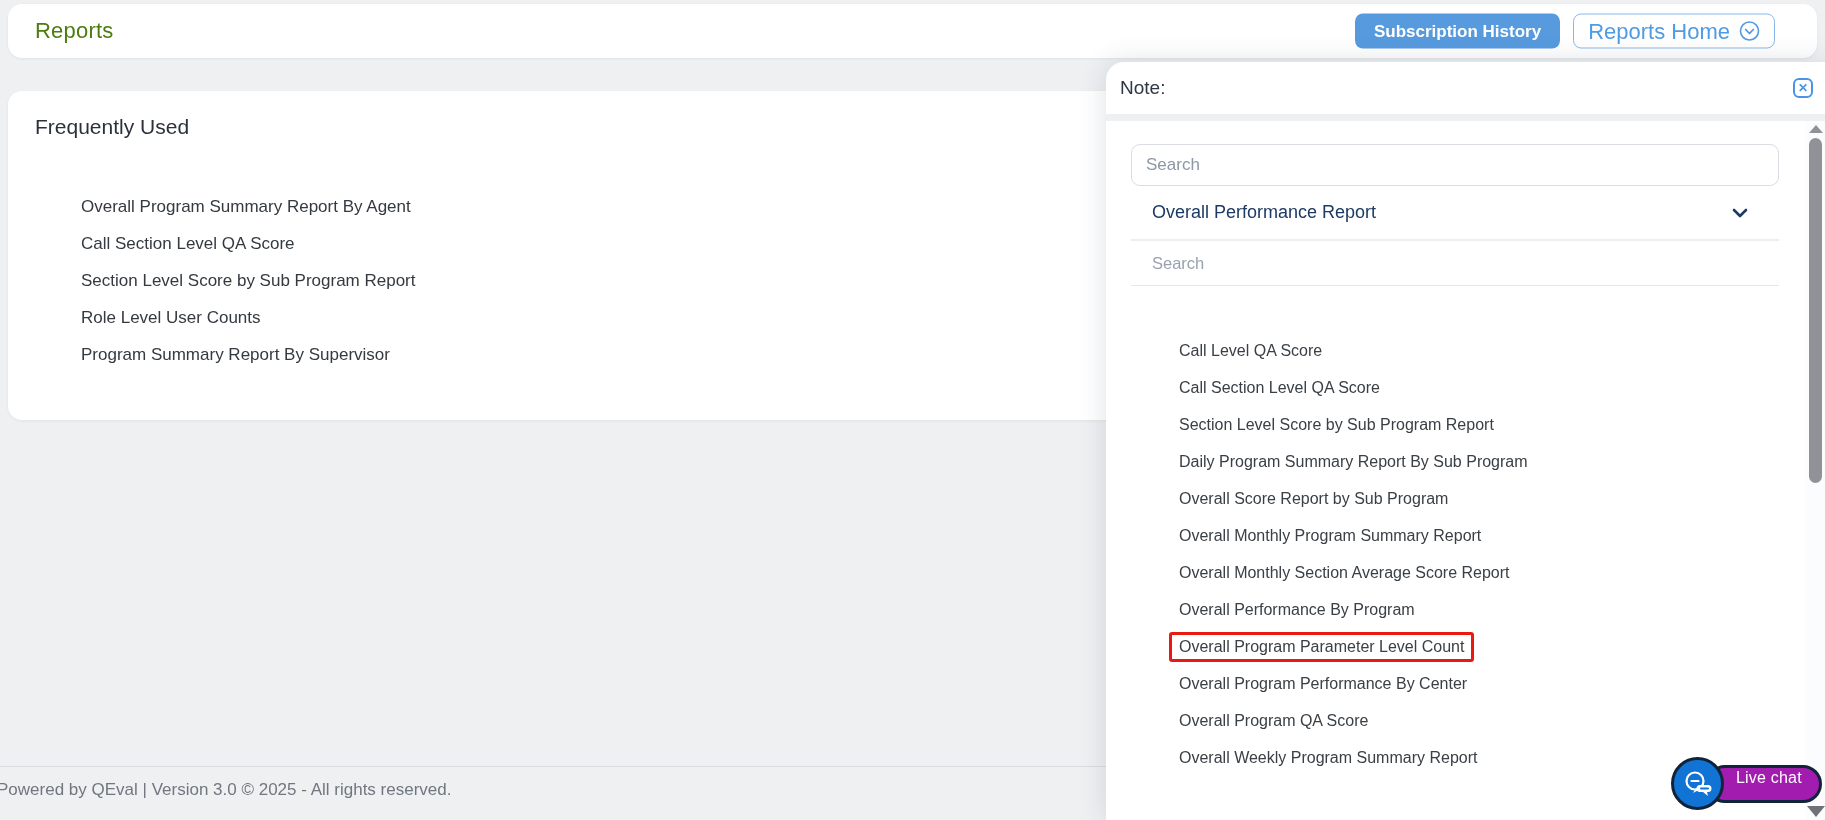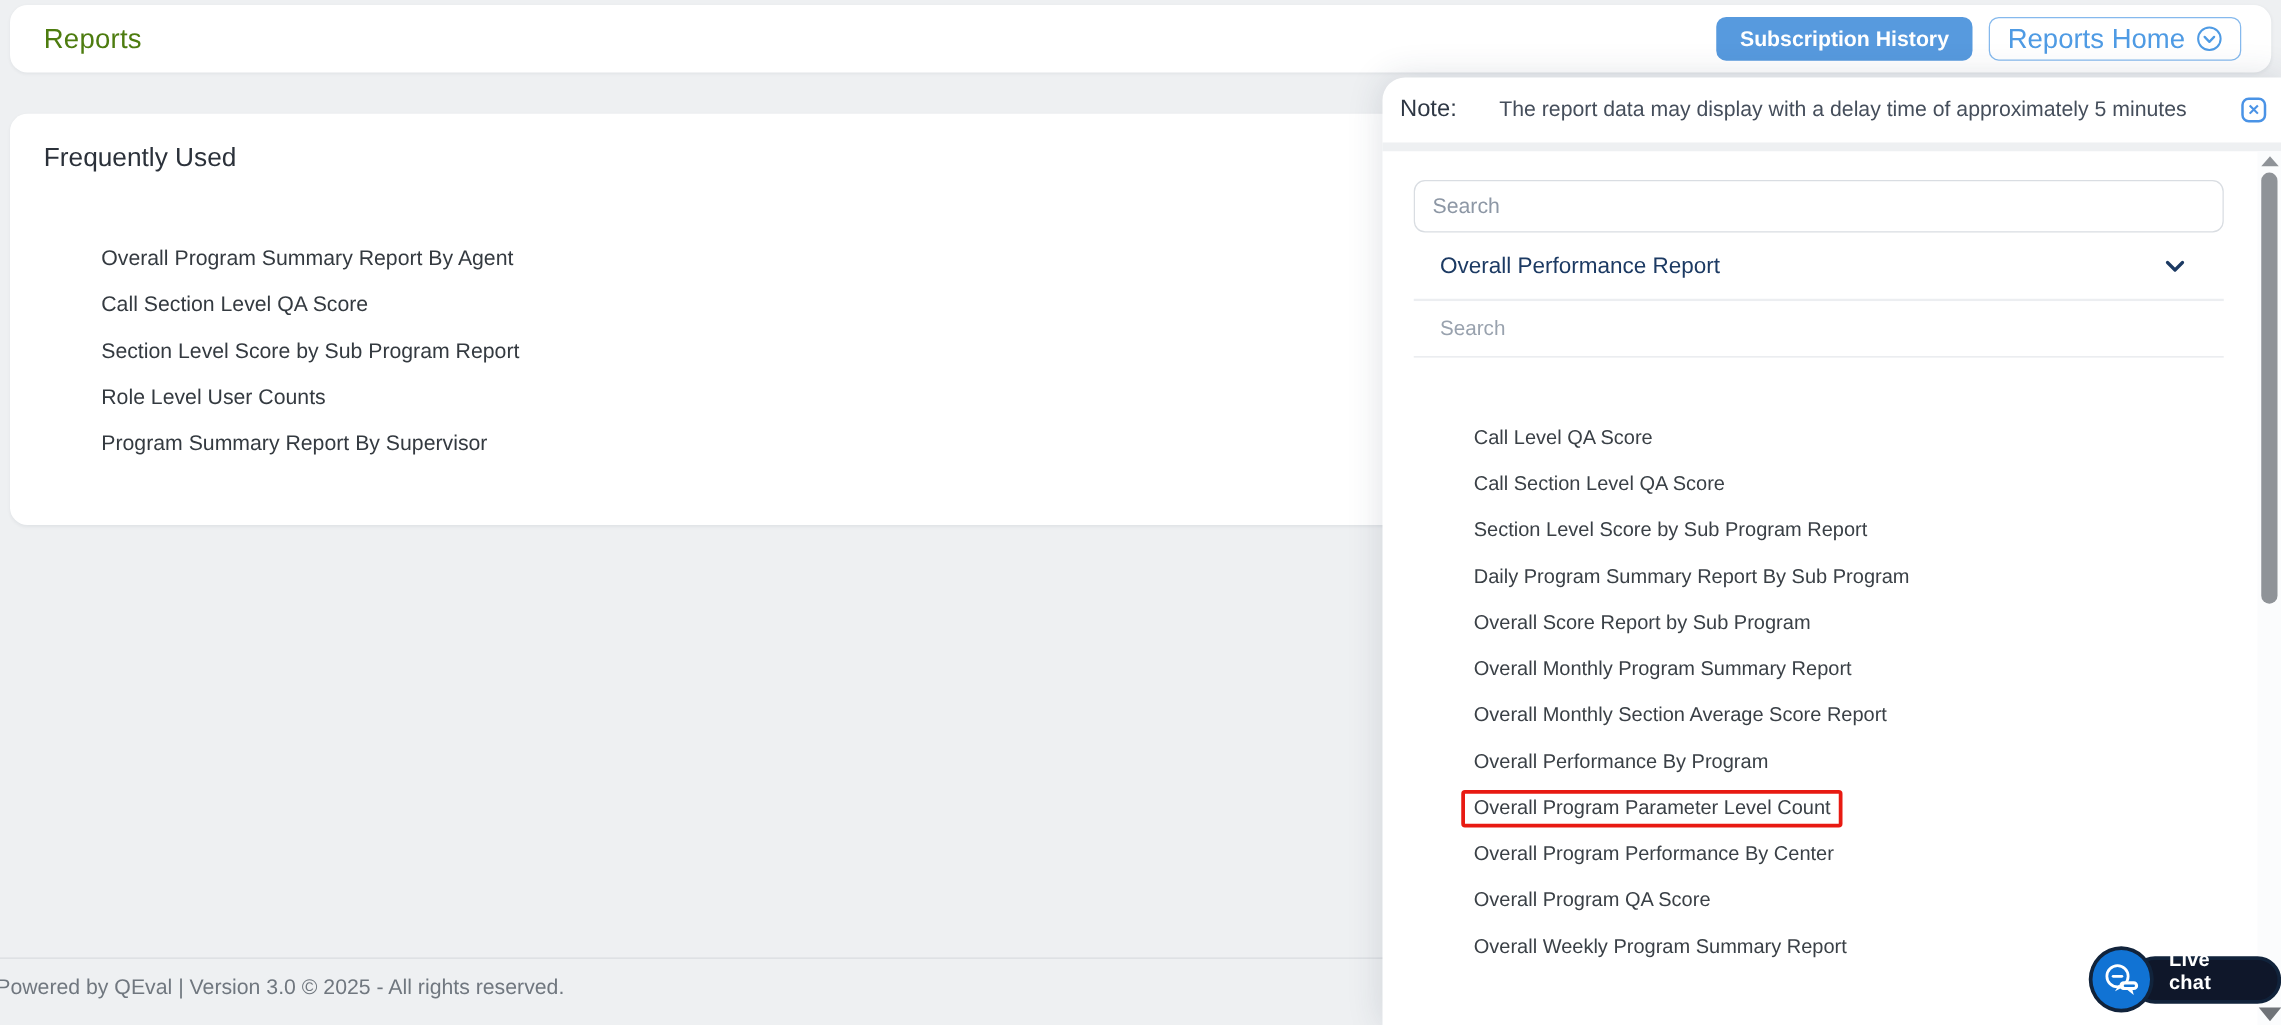--- a/index.html
+++ b/index.html
@@ -16,21 +16,21 @@
     position:absolute; left:8px; top:4px; width:1809px; height:54px;
     background:#fff; border-radius:14px;
     box-shadow:0 1px 3px rgba(20,30,50,0.06);
     z-index:2;
   }
   .page-title {
     position:absolute; left:27px; top:50%; transform:translateY(-50%);
     margin:0; font-size:22px; font-weight:400; color:#4d7c0f; letter-spacing:0.2px;
   }
   .header-buttons {
-    position:absolute; right:24px; top:50%; transform:translateY(-50%);
+    position:absolute; right:42px; top:50%; transform:translateY(-50%);
     display:flex; gap:13px; align-items:flex-start;
   }
   .btn-primary {
     height:35px; padding:0 19px; border:none; border-radius:8px;
     background:#579ade; color:#fff; font-size:17px; font-weight:600;
     font-family:"Liberation Sans", sans-serif;
   }
   .btn-outline {
     height:35px; padding:0 14px; border:1.5px solid #85b9ed; border-radius:8px;
     background:#fff; color:#4f9be4; font-size:22px; font-weight:500;
@@ -145,24 +145,24 @@
     position:absolute; left:1671px; top:757px; z-index:10;
     display:flex; align-items:center;
   }
   .chat-badge {
     width:53px; height:53px; border-radius:50%;
     background:#1173d4; border:3px solid #11233b;
     display:flex; align-items:center; justify-content:center;
     position:relative; z-index:2;
   }
   .chat-pill {
-    height:38px; background:#0f172a; border:3px solid #11233b;
+    height:38px; background:#a21caf; border:3px solid #11233b;
     border-radius:20px; margin-left:-18px; padding:0 17px 12px 27px;
     display:flex; align-items:center;
-    color:#fff; font-weight:bold; font-size:16px; letter-spacing:0.2px;
+    color:#fff; font-weight:normal; font-size:16px; letter-spacing:0.2px;
   }
 </style>
 </head>
 <body>
 
 <div data-interactable="false">
 
   <header class="header-card" data-interactable="false">
     <h1 class="page-title" data-interactable="false">Reports</h1>
     <div class="header-buttons" data-interactable="false">
@@ -198,21 +198,20 @@
       </ul>
   </section>
 
   <footer class="footer" data-interactable="false">
     <span data-interactable="false">Powered by QEval | Version 3.0 © 2025 - All rights reserved.</span>
   </footer>
 
   <aside class="panel" data-interactable="false">
     <div class="note-row" data-interactable="false">
       <span class="note-label" data-interactable="false">Note:</span>
-      <span class="note-text" data-interactable="false">The report data may display with a delay time of approximately 5 minutes</span>
       <button class="note-close" data-interactable="true">✕</button>
     </div>
     <div class="panel-divider" data-interactable="false"></div>
 
     <div class="panel-body" data-interactable="false">
       <input class="search-input" type="text" data-interactable="true" placeholder="Search" style="">
 
 
       <div class="cat-row expanded" data-interactable="true">
         <span data-interactable="false">Overall Performance Report</span>

